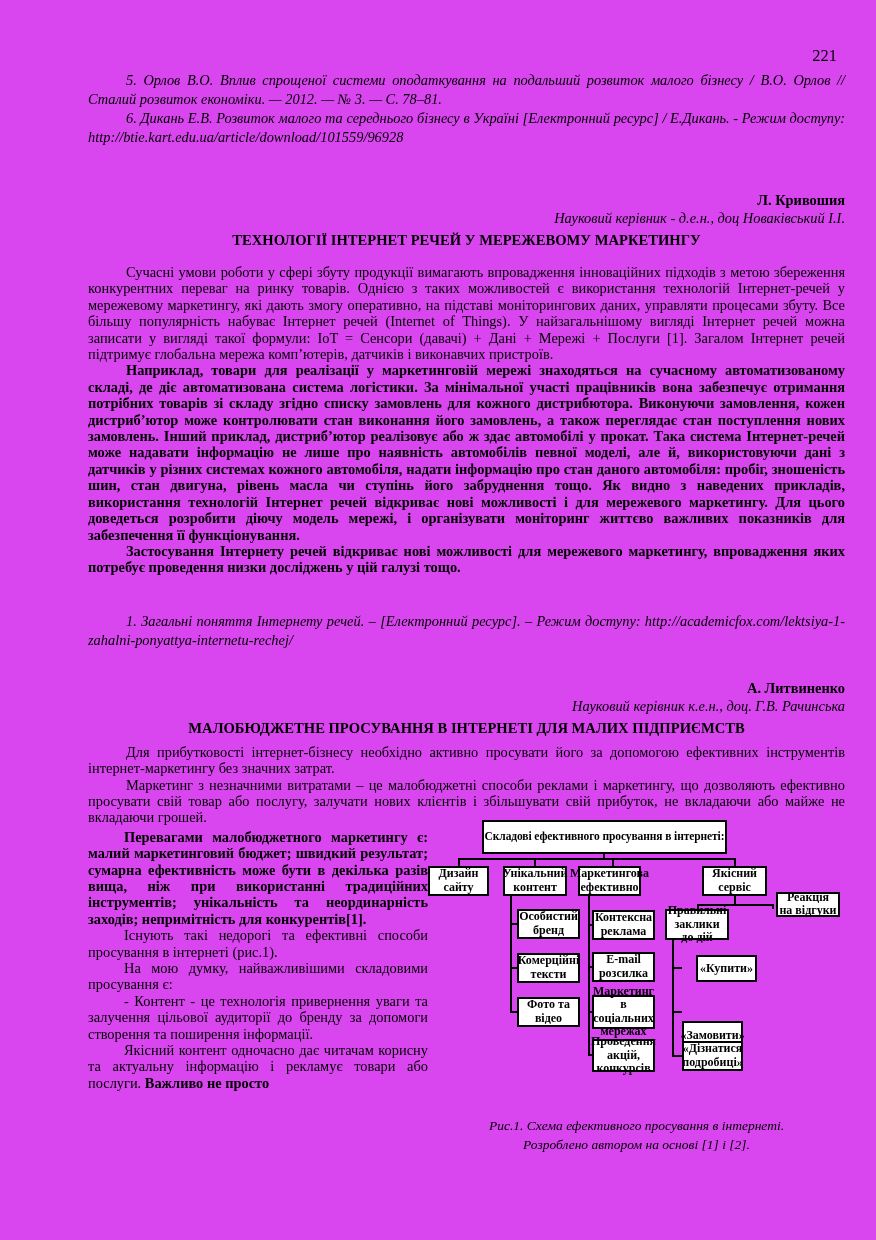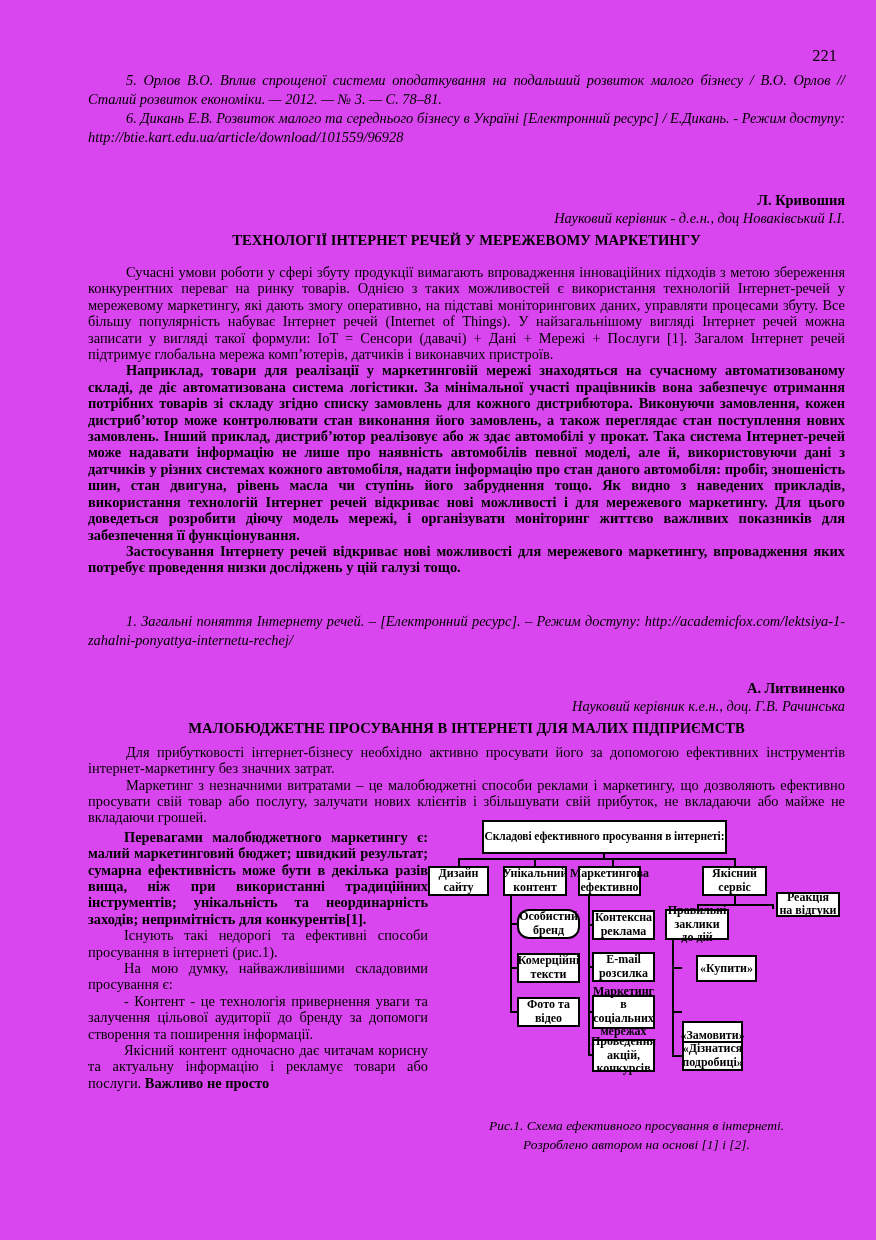--- a/index.html
+++ b/index.html
@@ -105,21 +105,21 @@
         <div class="ln" style="left:269px;top:86px;width:2px;height:3px;"></div>
         <div class="ln" style="left:344px;top:86px;width:2px;height:3px;"></div>
 
         <div class="fbox" style="left:237px;top:89px;width:64px;height:31px;">Правильні заклики до дій</div>
         <div class="fbox" style="left:312px;top:72px;width:64px;height:25px;margin-left:36px;">Реакція на відгуки</div>
 
         <div class="ln" style="left:82px;top:76px;width:2px;height:117px;"></div>
         <div class="ln" style="left:82px;top:103px;width:7px;height:2px;"></div>
         <div class="ln" style="left:82px;top:147px;width:7px;height:2px;"></div>
         <div class="ln" style="left:82px;top:191px;width:7px;height:2px;"></div>
-        <div class="fbox" style="left:89px;top:89px;width:63px;height:30px;border-radius:12px;">Особистий бренд</div>
+        <div class="fbox" style="left:89px;top:89px;width:63px;height:30px;">Особистий бренд</div>
         <div class="fbox" style="left:89px;top:133px;width:63px;height:30px;">Комерційні тексти</div>
         <div class="fbox" style="left:89px;top:177px;width:63px;height:30px;">Фото та відео</div>
 
         <div class="ln" style="left:160px;top:76px;width:2px;height:160px;"></div>
         <div class="ln" style="left:160px;top:104px;width:4px;height:2px;"></div>
         <div class="ln" style="left:160px;top:146px;width:4px;height:2px;"></div>
         <div class="ln" style="left:160px;top:191px;width:4px;height:2px;"></div>
         <div class="ln" style="left:160px;top:234px;width:4px;height:2px;"></div>
         <div class="fbox" style="left:164px;top:90px;width:63px;height:30px;">Контексна реклама</div>
         <div class="fbox" style="left:164px;top:132px;width:63px;height:30px;">E-mail розсилка</div>

